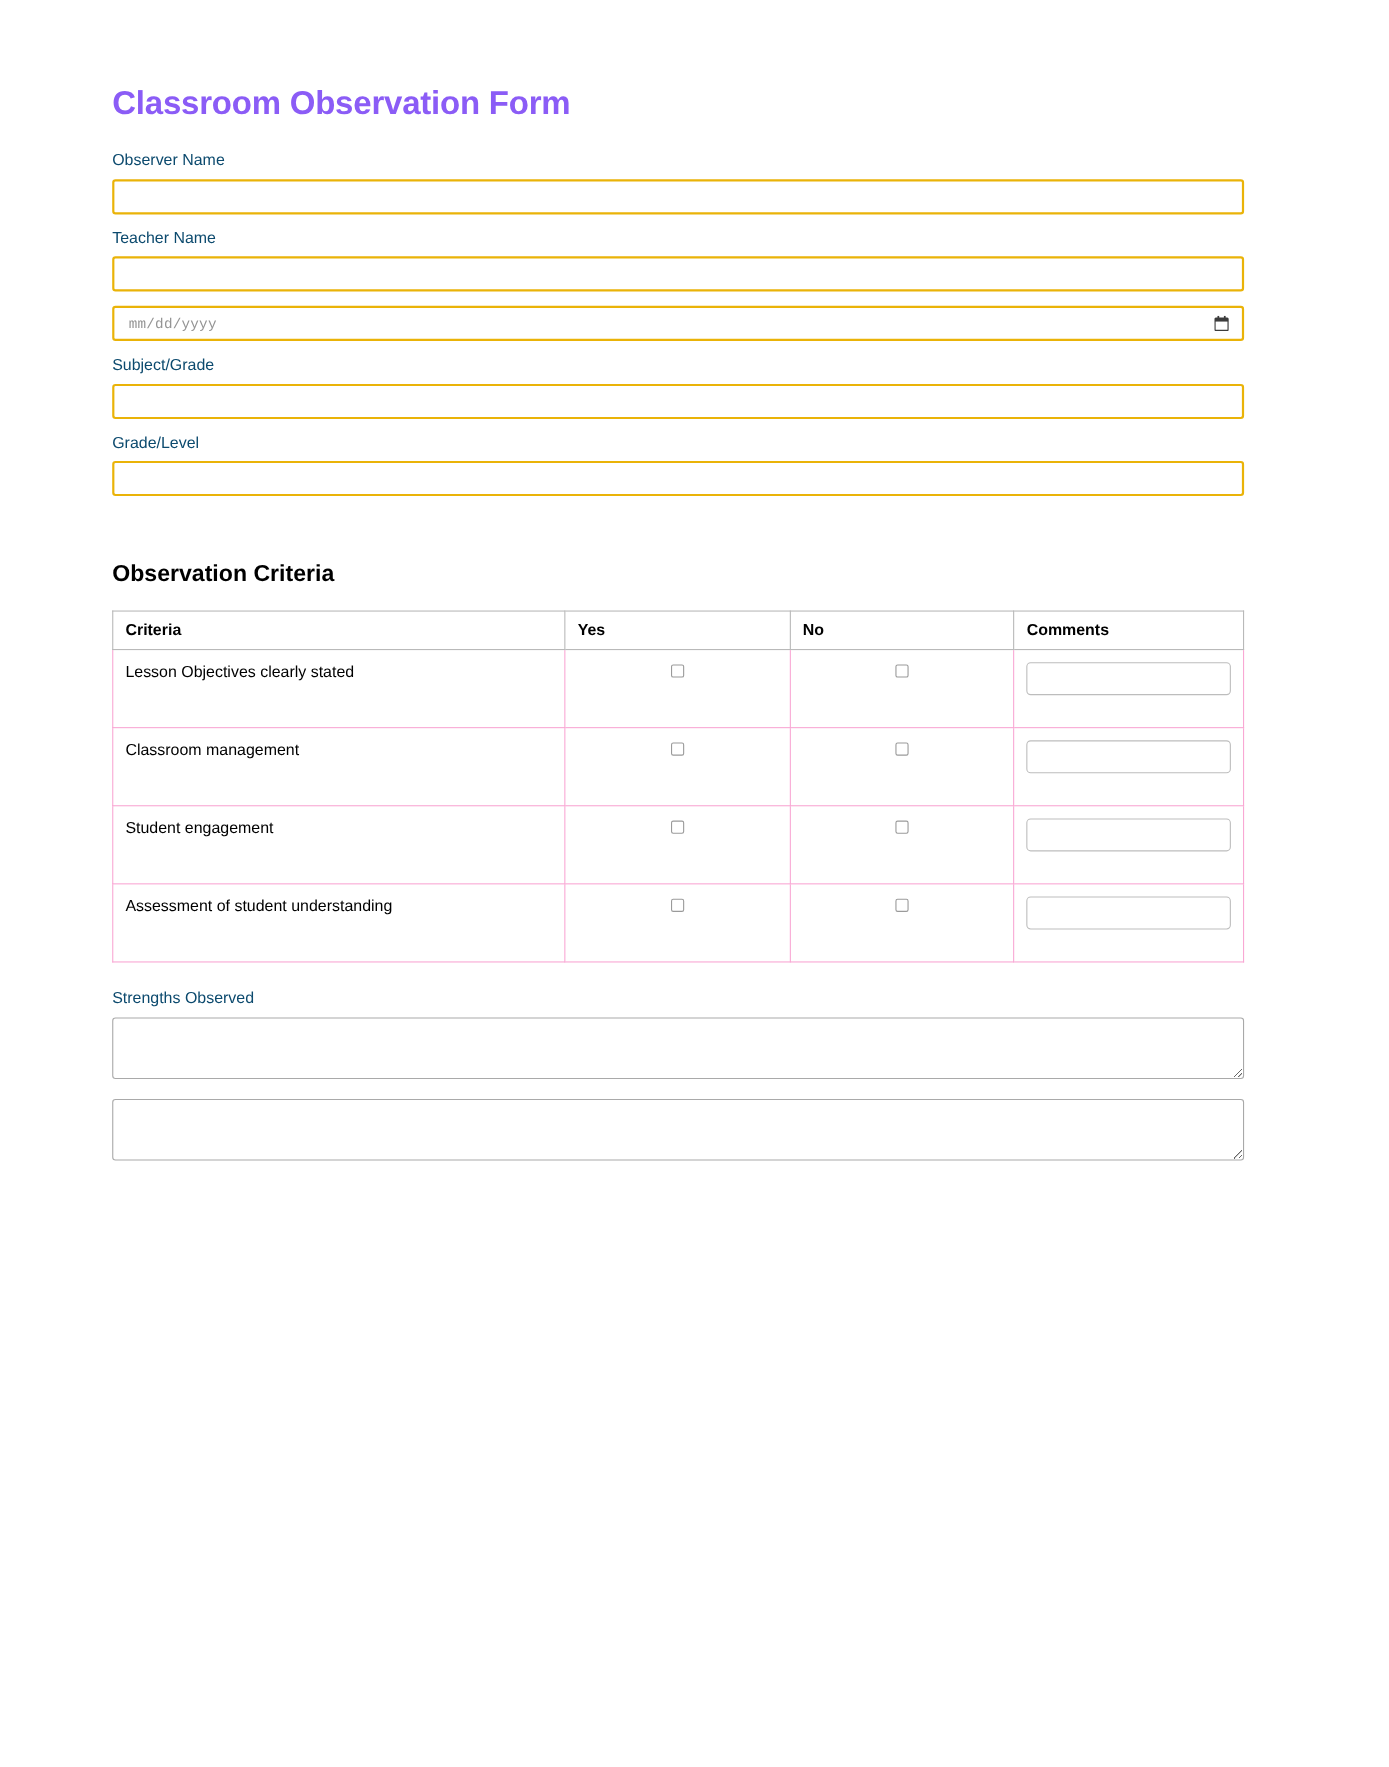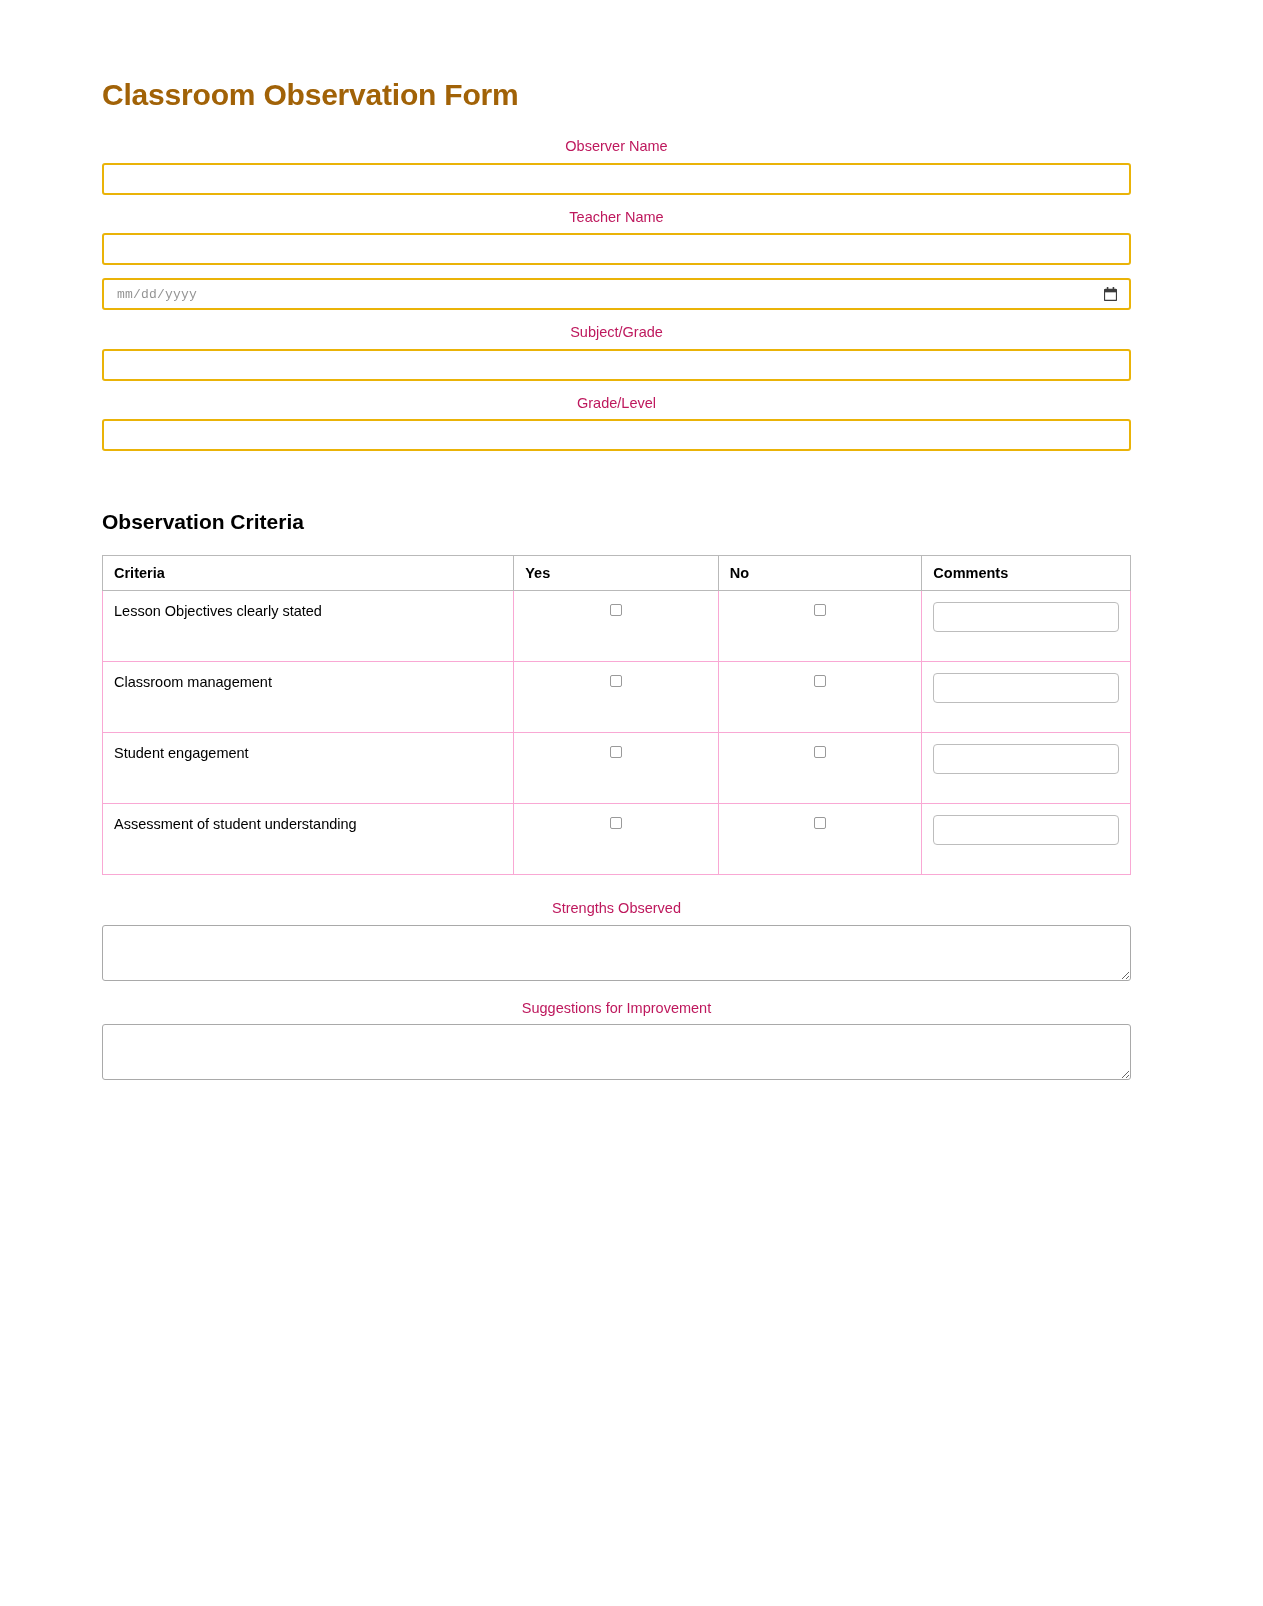--- a/index.html
+++ b/index.html
@@ -24,41 +24,40 @@
     background: #ffffff;
   }
 
   
   .form-title {
     font-size: 30px;
     font-weight: bold;
     line-height: 1.1;
     margin: 0 0 26px 0;
     letter-spacing: -0.2px;
-    color: #a16207;
+    color: #8b5cf6;
   }
   .section-title {
     font-size: 21px;
     font-weight: bold;
     line-height: 1.1;
     margin: 0 0 22px 0;
     color: #000;
   }
 
   
   .field {
     margin: 0 0 13px 0;
   }
   .field-label {
     display: block;
     font-size: 14.5px;
     line-height: 1.35;
-    color: #be185d;
+    color: #0c4a6e;
     margin: 0 0 6px 0;
-    text-align: center;
   }
   .text-input {
     box-sizing: border-box;
     display: block;
     width: 100%;
     height: 32px;
     padding: 4px 8px;
     font-family: "Liberation Sans", sans-serif;
     font-size: 14.5px;
     color: #000;
@@ -305,17 +304,16 @@
       </tr>
     </tbody>
   </table>
 
   <div class="ta-block first">
     <label class="field-label">Strengths Observed</label>
     <textarea class="textarea" rows="2" placeholder="" style=""></textarea>
   </div>
 
   <div class="ta-block">
-    <label class="field-label">Suggestions for Improvement</label>
     <textarea class="textarea" rows="2" placeholder="" style=""></textarea>
   </div>
 
 </div>
 
 </body></html>

